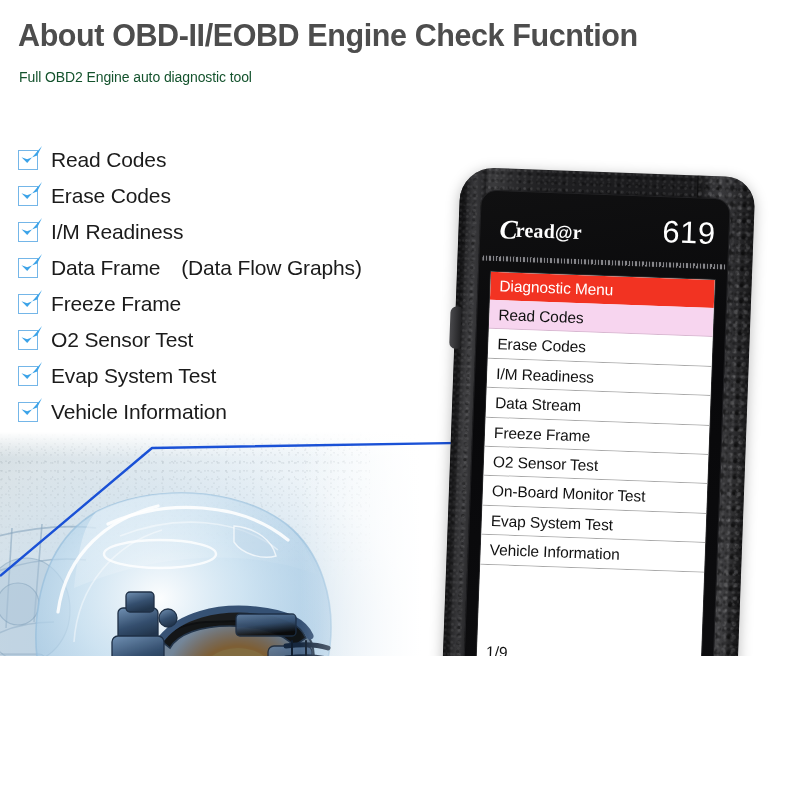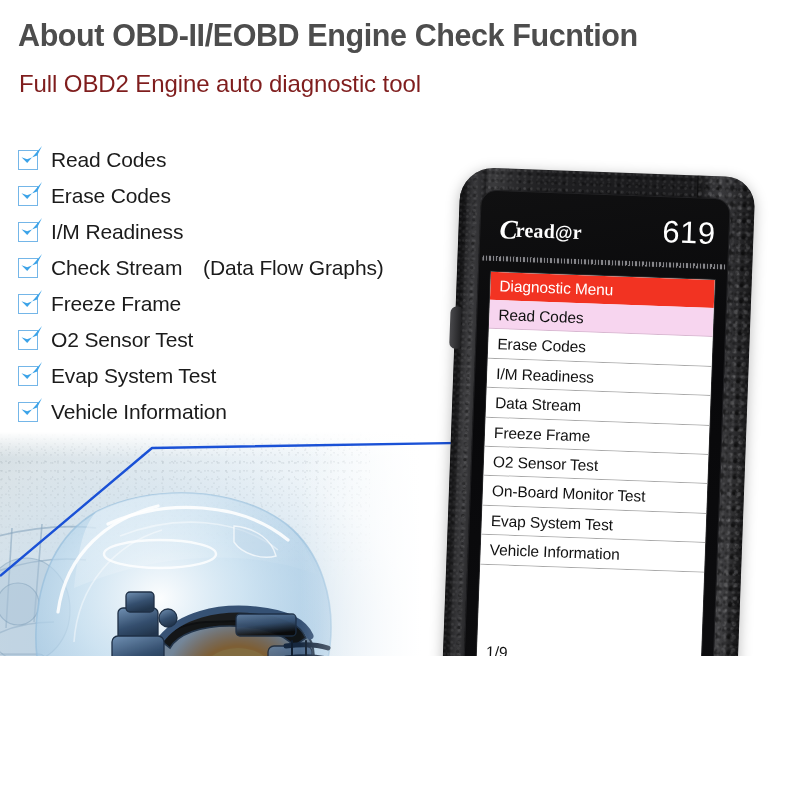--- a/index.html
+++ b/index.html
@@ -38,22 +38,22 @@
     color: #4d4d4d;
     line-height: 1.12;
     white-space: nowrap;
   }
 
   .subhead {
     position: absolute;
     left: 19px;
     top: 68px;
     width: 430px;
-    font-size: 24px;
-    color: #7f1d1d;
+    font-size: 14px;
+    color: #14532d;
     line-height: 1.32;
     letter-spacing: -0.1px;
   }
   .subhead div { white-space: nowrap; }
 
   
   .checklist {
     position: absolute;
     left: 18px;
     top: 142px;
@@ -384,21 +384,21 @@
       </span>
       <span class="check-label">I/M Readiness</span>
     </div>
 
     <div class="check-row">
       <span class="checkbox">
         <svg viewBox="0 0 26 26" aria-hidden="true">
           <path d="M3.5 13.2 L9.2 19.0 L24.0 2.0 L19.2 11.4 L9.1 15.2 Z" fill="#3ca3e8"></path>
         </svg>
       </span>
-      <span class="check-label">Check Stream　(Data Flow Graphs)</span>
+      <span class="check-label">Data Frame　(Data Flow Graphs)</span>
     </div>
 
     <div class="check-row">
       <span class="checkbox">
         <svg viewBox="0 0 26 26" aria-hidden="true">
           <path d="M3.5 13.2 L9.2 19.0 L24.0 2.0 L19.2 11.4 L9.1 15.2 Z" fill="#3ca3e8"></path>
         </svg>
       </span>
       <span class="check-label">Freeze Frame</span>
     </div>

